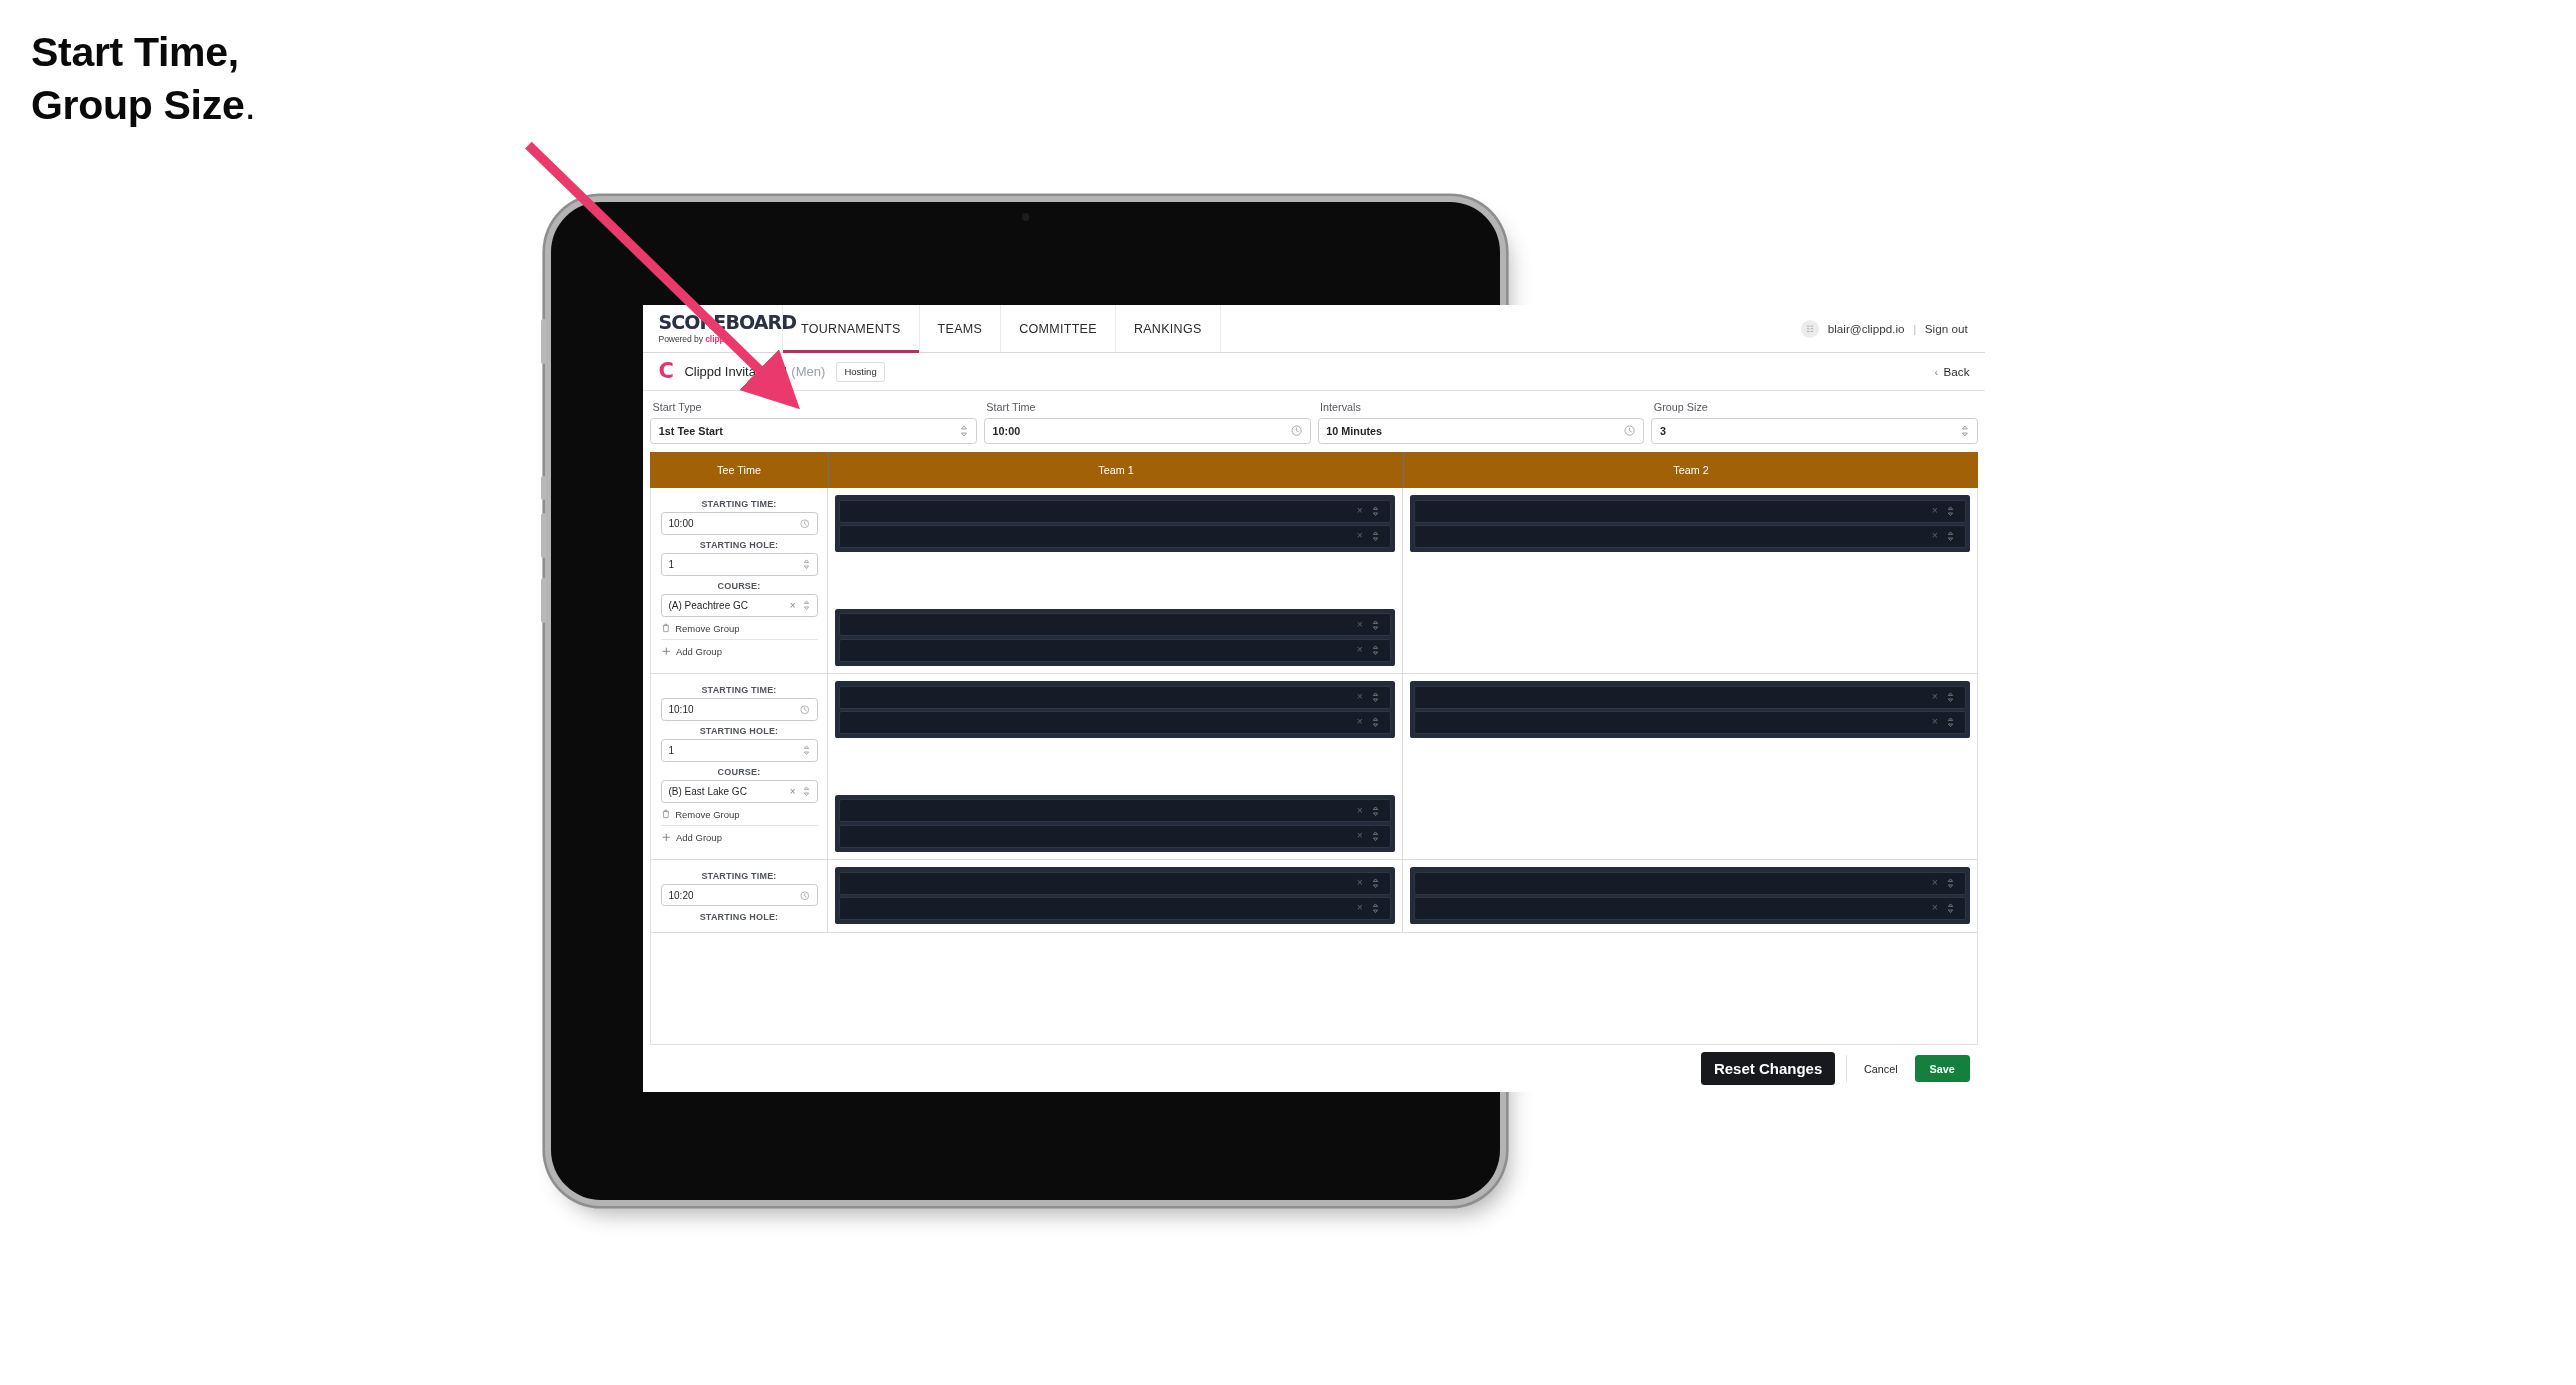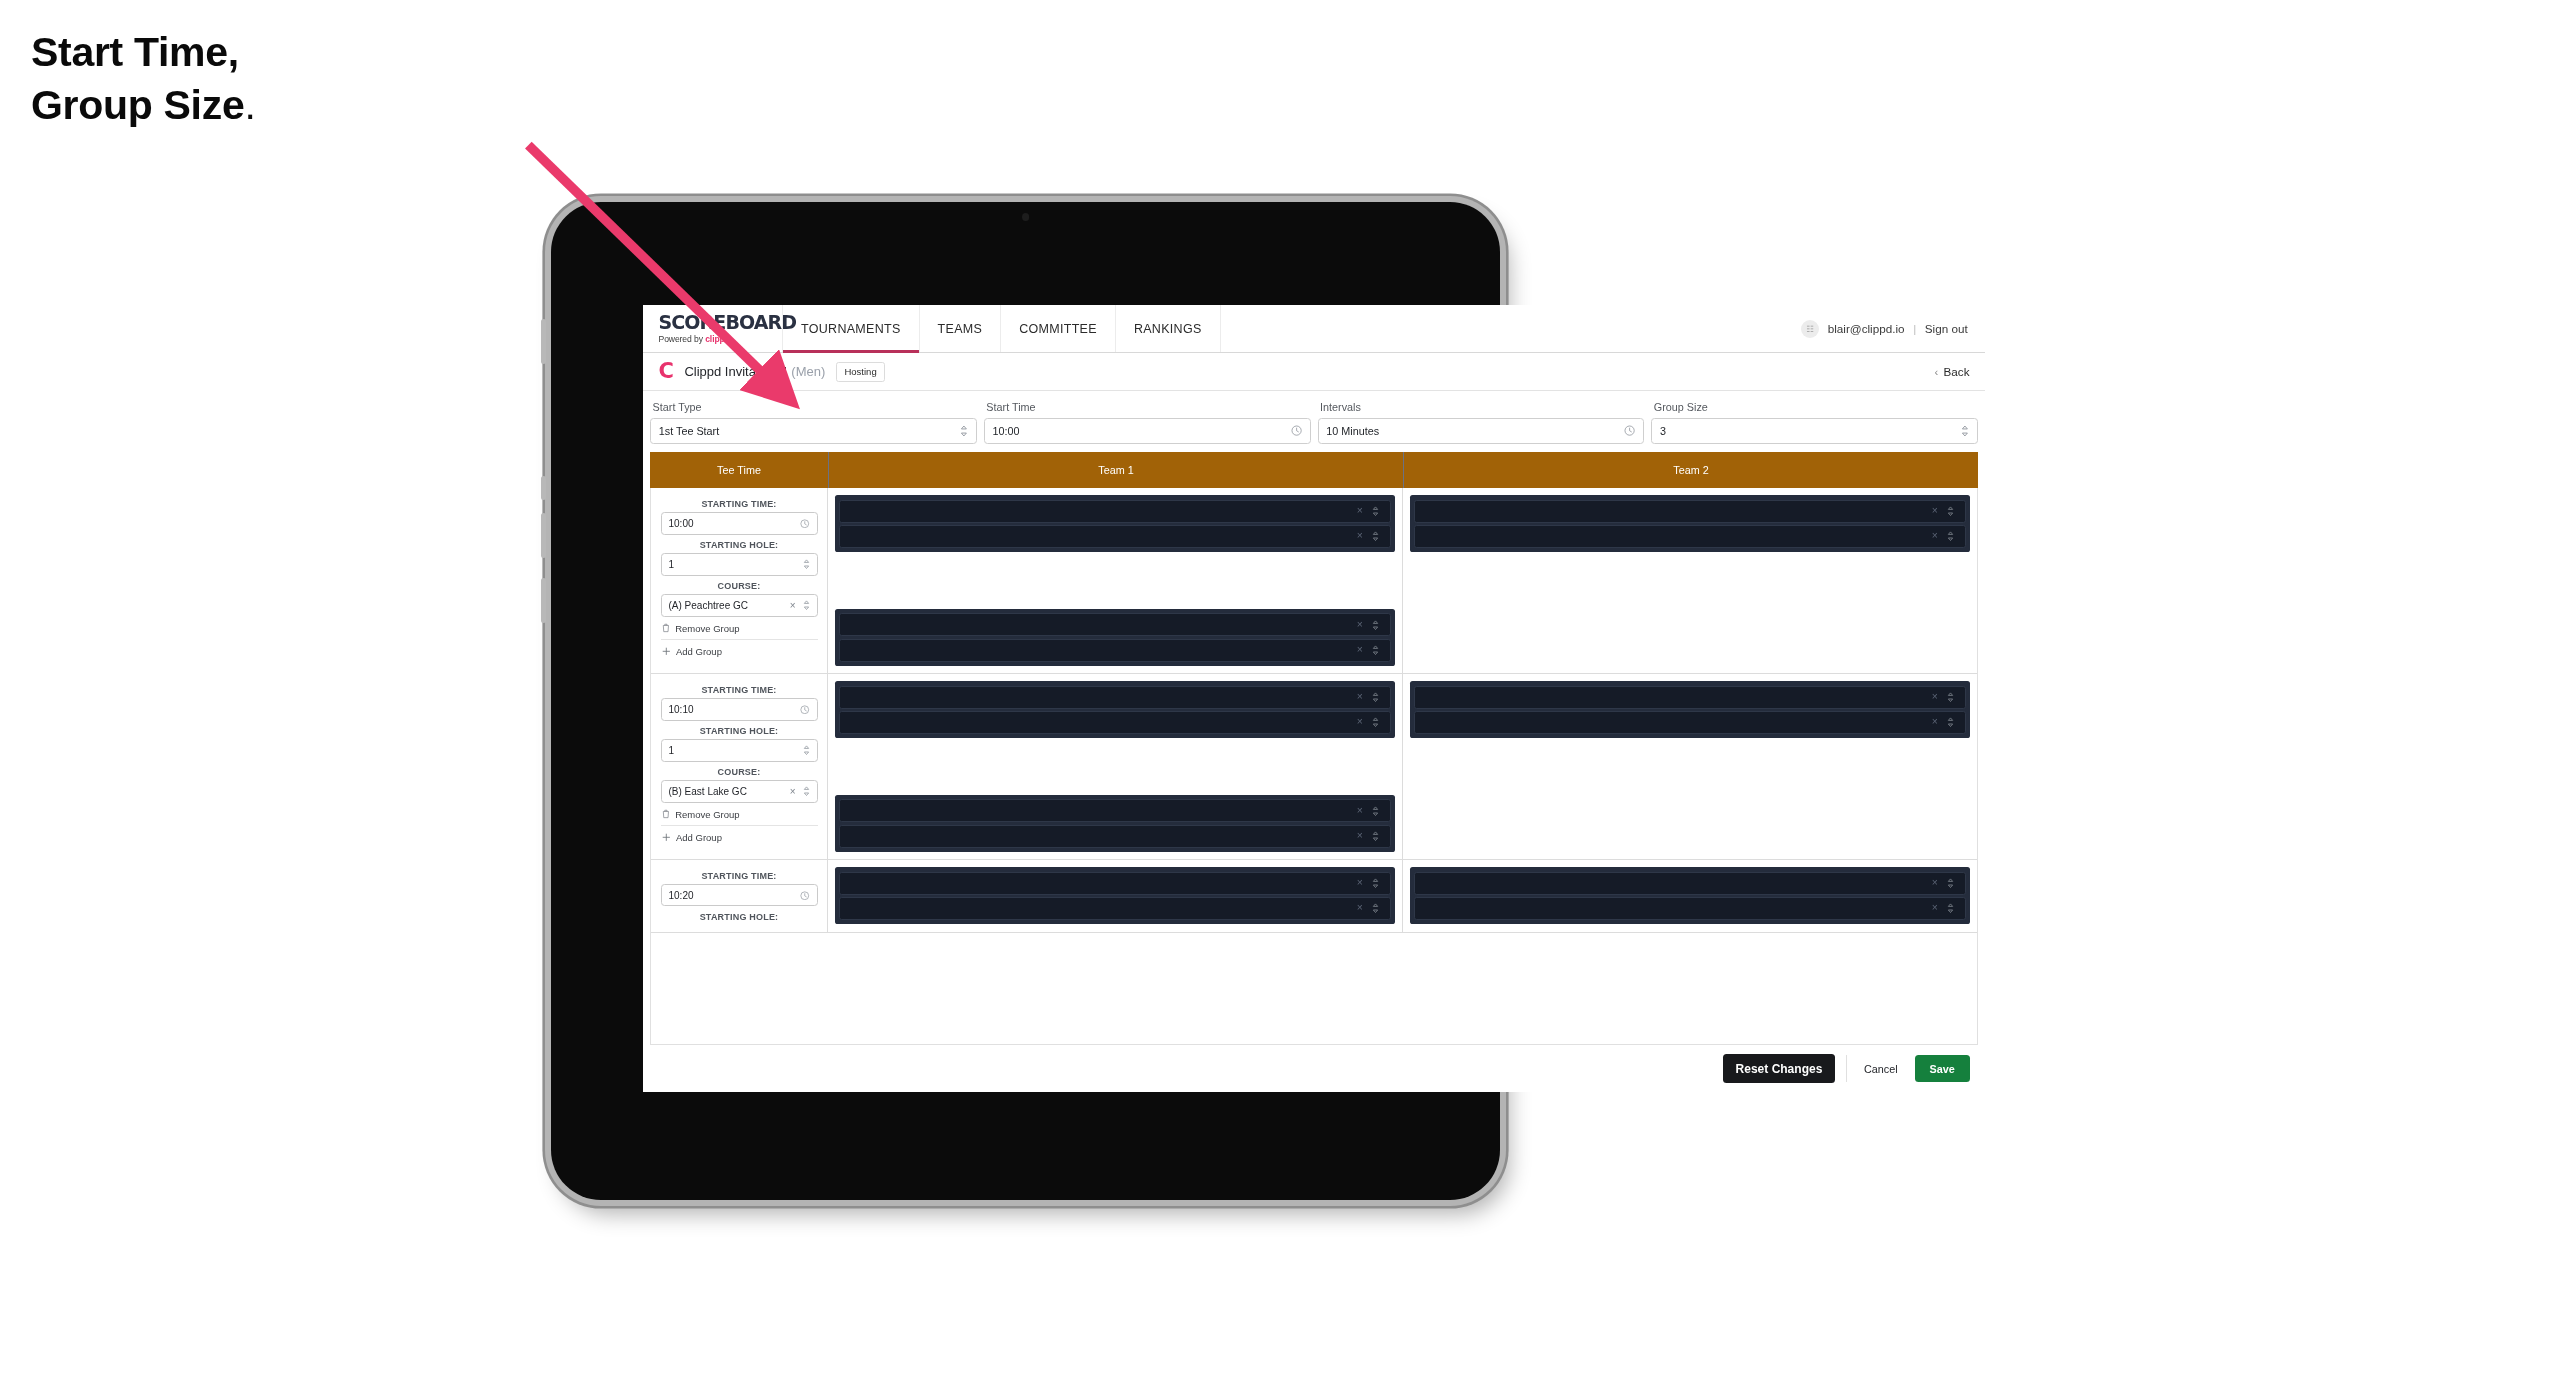--- a/index.html
+++ b/index.html
@@ -66,21 +66,21 @@
               border:0.9px solid #dcdcdc; border-radius:2.6px; padding:3.5px 7px; background:#fff; }
   #crumb .spacer{ flex:1; }
   #backbtn{ font-size:11.7px; color:#2b2b2b; cursor:pointer; display:flex; align-items:center; gap:5.2px; }
   #backbtn .chev{ color:#8d8d8d; font-size:11.2px; }
 
   
   #settings{ display:flex; gap:7px; padding:10.4px 7px 8.6px 7px; flex:0 0 auto; }
   .field{ flex:1; }
   .field .lbl{ font-size:10.8px; color:#55595f; margin-bottom:4.3px; padding-left:2.6px; }
   .ctl{ height:26px; border:0.9px solid #cfcfcf; border-radius:3.5px; background:#fff;
-        display:flex; align-items:center; padding:0 7.8px; font-size:10.8px; color:#23262b; cursor:pointer; }
+        display:flex; align-items:center; padding:0 7.8px; font-size:10.8px; color:#23262b; cursor:pointer;font-weight:bold; }
   .ctl .v{ flex:1; }
   .ic{ color:#7e848c; display:flex; align-items:center; }
   .ic svg{ display:block; }
 
   
   #thead{ display:flex; height:36px; background:#a16207; color:#ffffff;
           font-size:10.8px; flex:0 0 auto; margin:0 7px; }
   #thead .c-tee{ width:179px; display:flex; align-items:center; justify-content:center;
                  border-right:0.9px solid #6b7183; }
   #thead .c-t1{ flex:1; display:flex; align-items:center; justify-content:center;
@@ -113,21 +113,21 @@
          display:flex; align-items:center; justify-content:flex-end; gap:9.5px;
          padding-right:10.4px; margin-bottom:2.6px; }
   .slot:last-child{ margin-bottom:0; }
   .slot .x{ color:#5b6475; font-size:10.4px; line-height:1; }
   .slot .st{ color:#5b6475; display:flex; }
   .spacer-v{ height:48px; }
 
   
   #footer{ height:47px; display:flex; align-items:center; justify-content:flex-end;
            gap:0; padding-right:15.5px; flex:0 0 auto; background:#fff; }
-  #btnreset{ background:#18191c; color:#fff; font-size:12px; font-weight:700;
+  #btnreset{ background:#18191c; color:#fff; font-size:15px; font-weight:700;
              border-radius:3.5px; padding:7.8px 13px; cursor:pointer; }
   #btncancel{ font-size:10.8px; color:#24262b; padding:7.8px 17.3px; cursor:pointer;
               border-left:0.9px solid #e0e0e0; margin-left:10.4px; }
   #btnsave{ background:#15803d; color:#fff; font-size:10.8px; font-weight:700;
             border-radius:3.5px; padding:7.8px 14.7px; cursor:pointer; }
 
   
   #arrow{ position:absolute; left:518px; top:138px; width:371px; height:337px;
           pointer-events:none; }
 </style>

